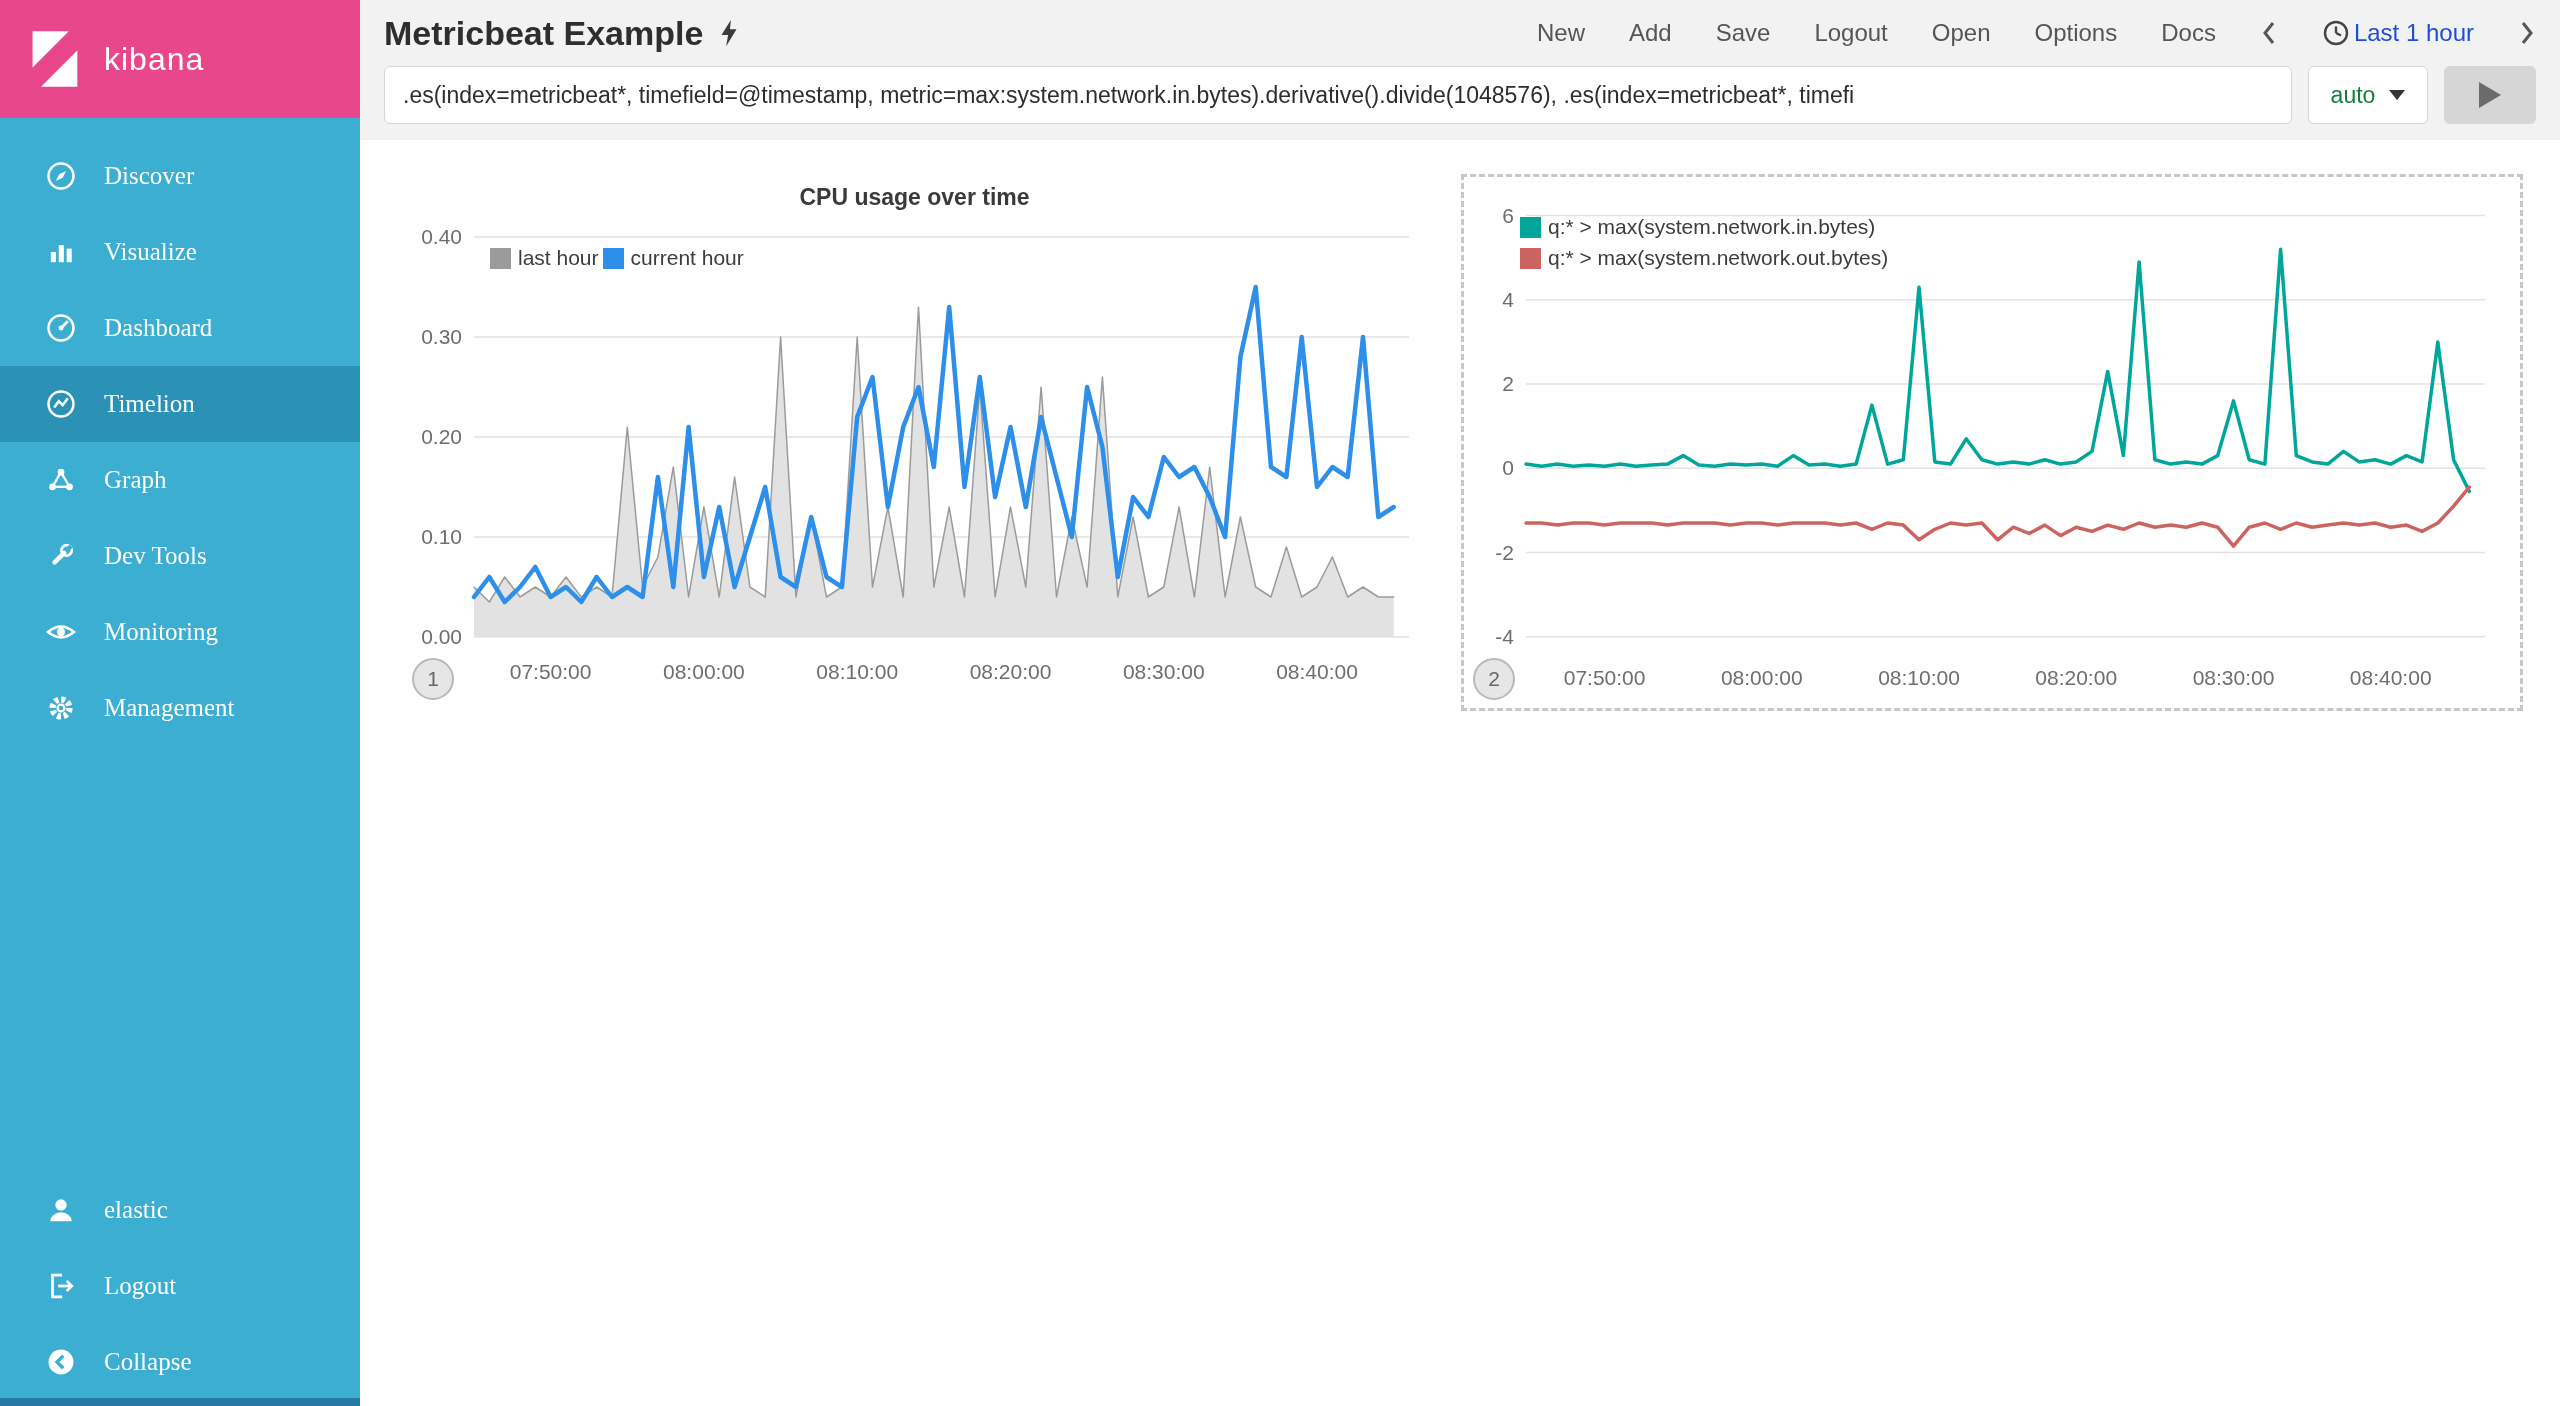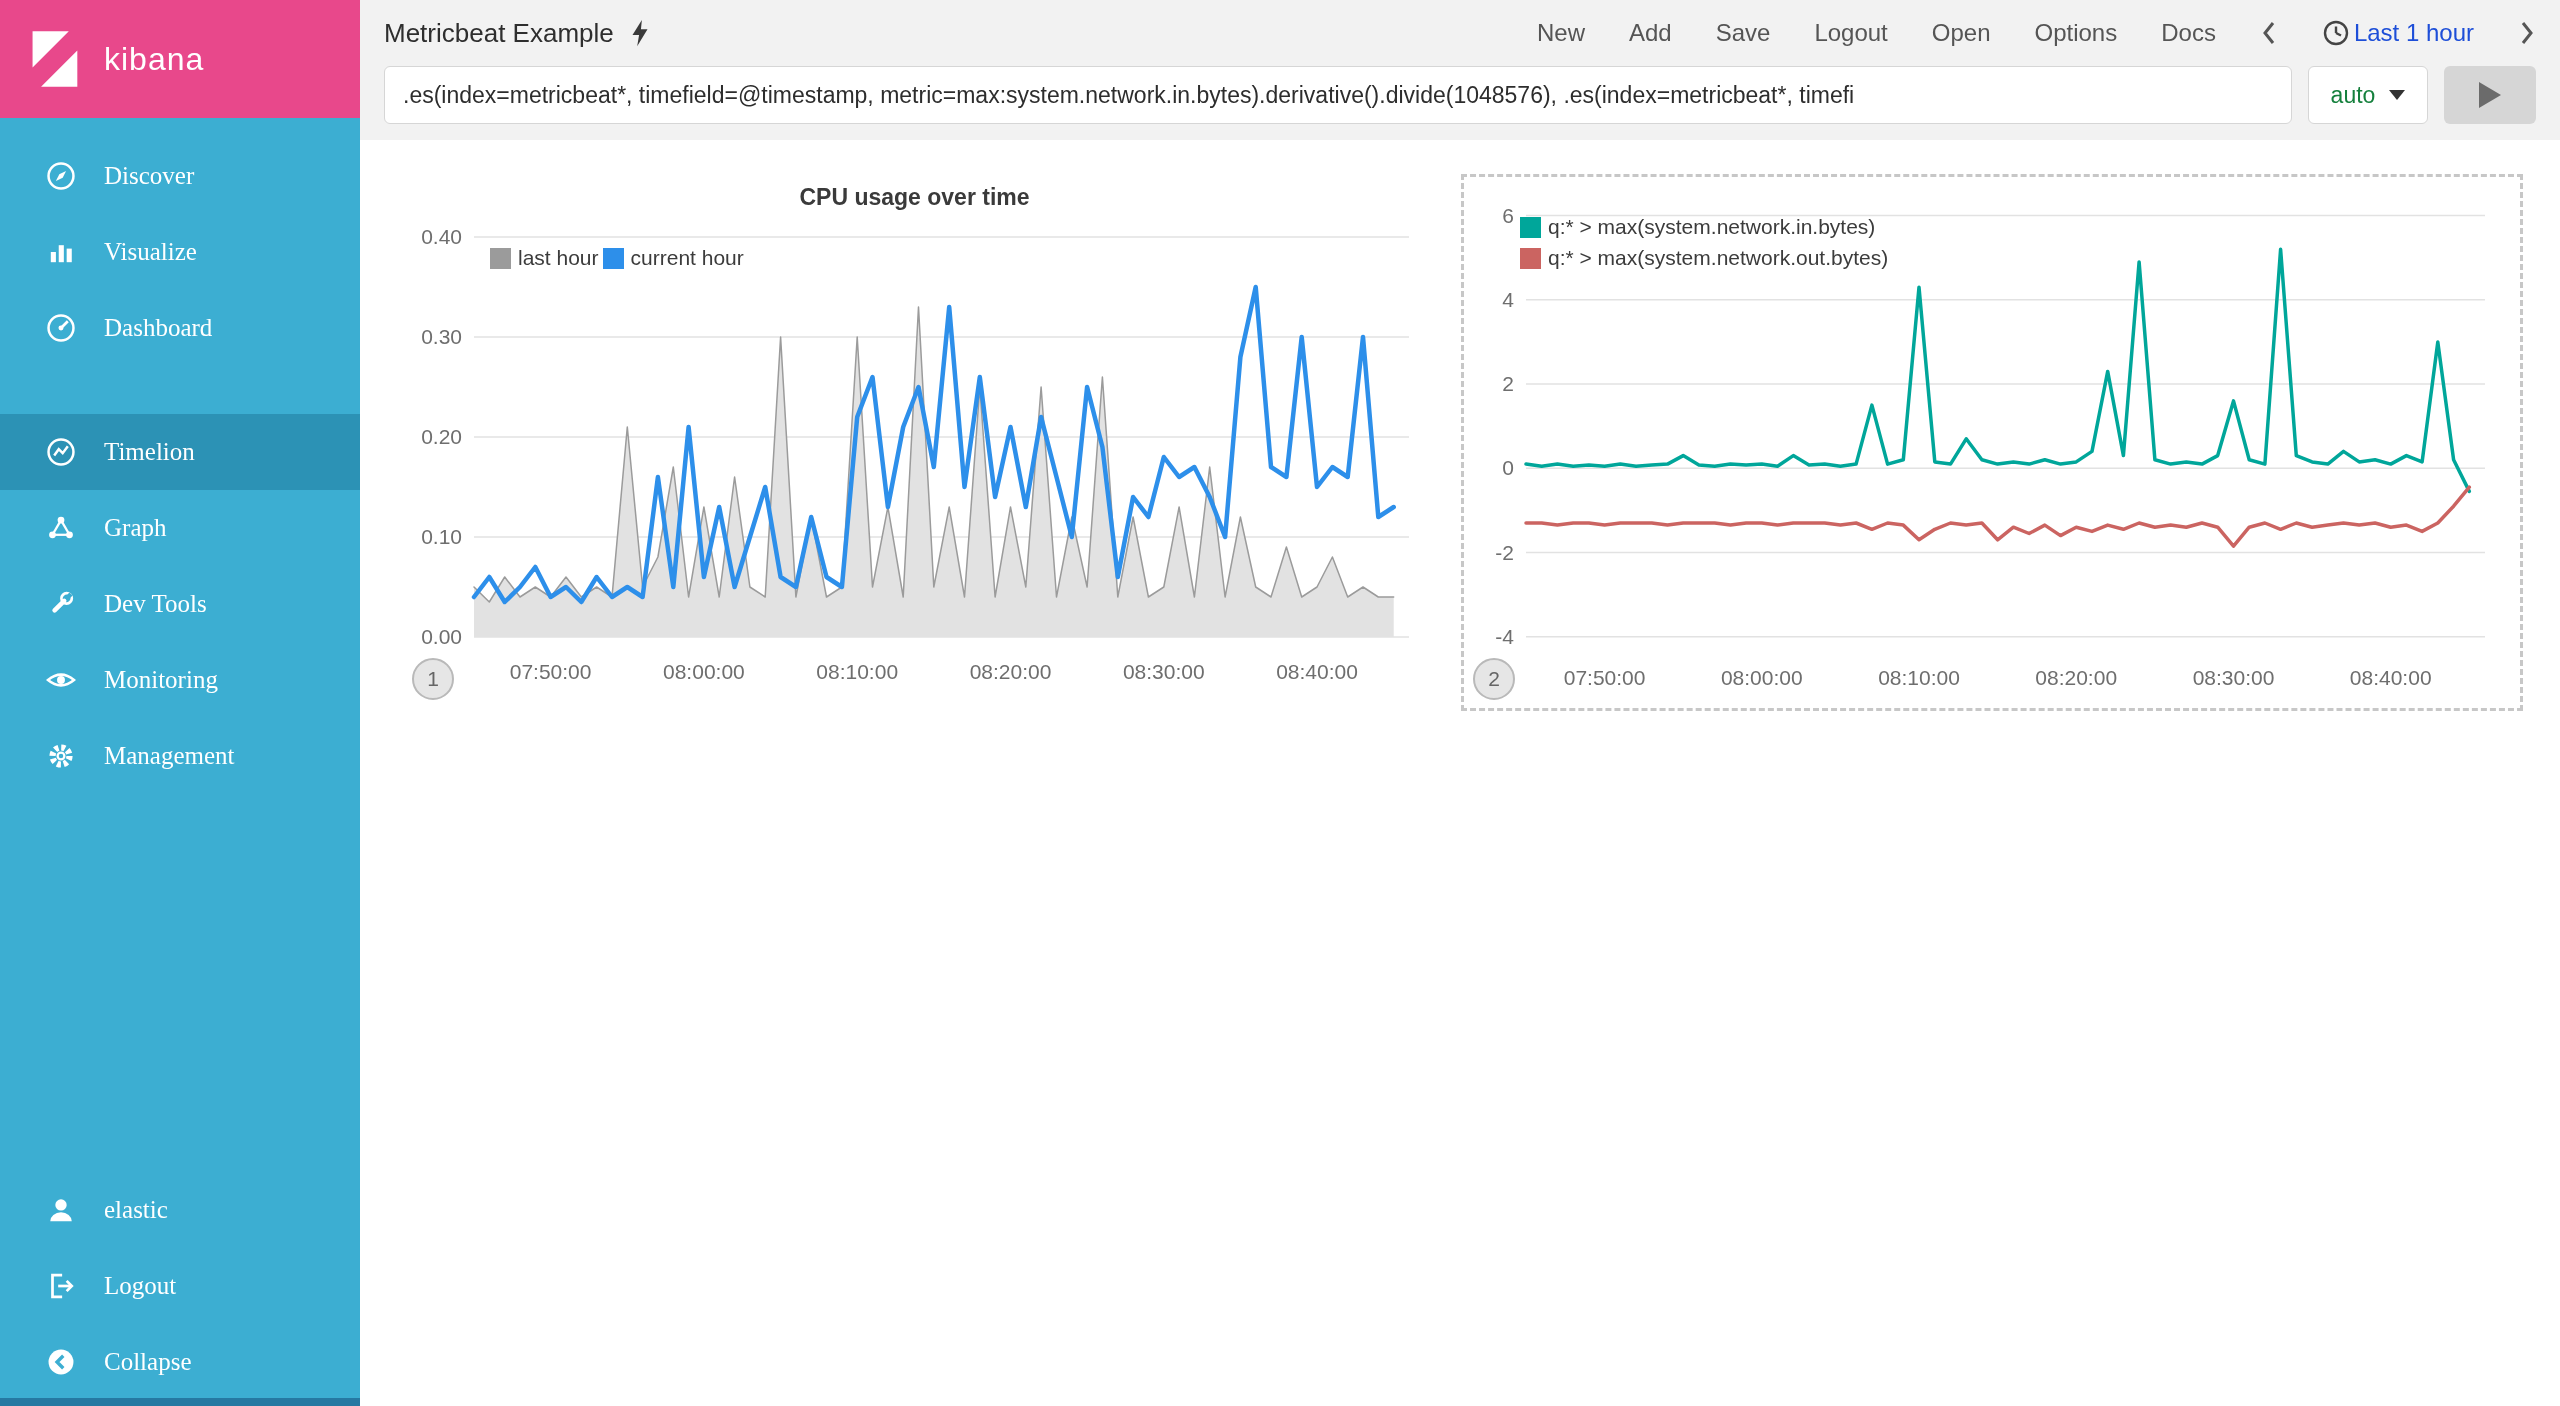--- a/index.html
+++ b/index.html
@@ -6,31 +6,31 @@
   html,body { width:2560px; height:1406px; overflow:hidden; background:#fff;
               font-family:"Liberation Sans","DejaVu Sans",sans-serif; }
   .app { display:flex; width:2560px; height:1406px; }
 
   
   .sidebar { width:360px; flex-shrink:0; background:#3caed2; color:#fff; position:relative; }
   .logo { height:118px; background:#e8488b; display:flex; align-items:center; padding-left:24px; gap:16px; cursor:pointer; }
   .logo-text { font-size:32px; font-weight:400; color:#fff; letter-spacing:1px; }
   .nav { margin-top:20px; }
   .nav-item { display:flex; align-items:center; gap:26px; padding-left:44px; height:76px; font-size:25px; cursor:pointer;font-family:Liberation Serif, serif; }
-  .nav-item.selected { background:#2c92b5;margin-top:48px; }
+  .nav-item.selected { background:#2c92b5; }
   .nav-icon { width:34px; height:34px; display:flex; align-items:center; justify-content:center; }
   .nav.bottom { position:absolute; bottom:6px; left:0; right:0; margin-top:0; }
   .sidebar-strip { position:absolute; bottom:0; left:0; right:0; height:8px; background:#2679a2; }
 
   
   .main { flex:1; display:flex; flex-direction:column; }
   .topbar { background:#f2f2f2; padding:0 24px 16px 24px; }
   .topbar-row1 { height:66px; display:flex; align-items:center; justify-content:space-between; }
   .title-wrap { display:flex; align-items:center; gap:14px; }
-  .page-title { font-size:26px; font-weight:400; color:#2e2e2e; }
+  .page-title { font-size:34px; font-weight:700; color:#2e2e2e; }
   .topmenu { display:flex; align-items:center; gap:44px; font-size:24px; color:#555; }
   .topmenu .menu-link { cursor:pointer; }
   .timepicker { display:flex; align-items:center; gap:4px; cursor:pointer; color:#1d4ed8; }
   .query-row { display:flex; gap:16px; align-items:center; }
   .query-input { flex:1; height:58px; border:1px solid #d6d6d6; border-radius:6px; padding:0 18px;
                  font-size:23px; color:#2d2d2d; background:#fff; outline:none;
                  font-family:"Liberation Sans","DejaVu Sans",sans-serif; white-space:nowrap; overflow:hidden; }
   .interval-select { width:120px; height:58px; background:#fff; border:1px solid #d6d6d6; border-radius:6px;
                      display:flex; align-items:center; justify-content:center; gap:14px; font-size:23px; color:#15803d; cursor:pointer; }
   .caret-down { width:0; height:0; border-left:8px solid transparent; border-right:8px solid transparent; border-top:10px solid #333; }

